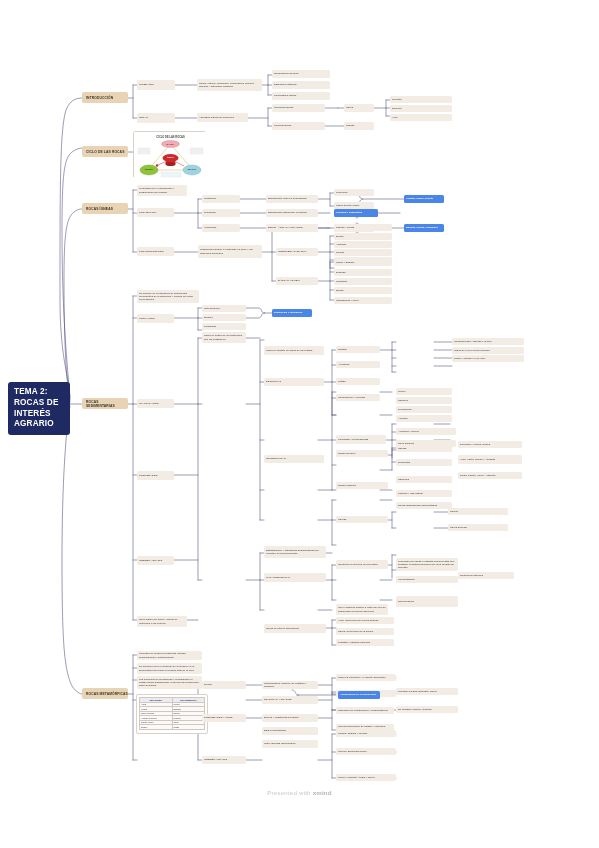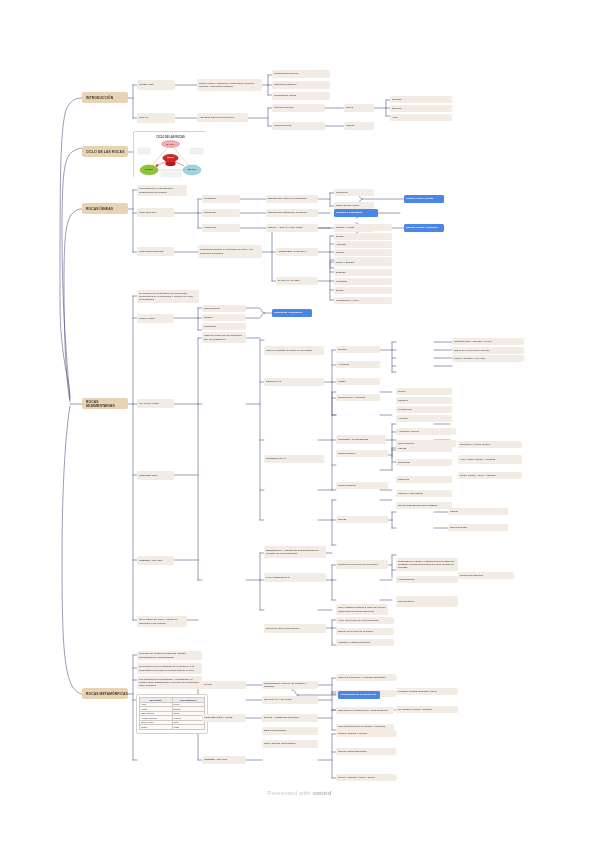--- a/index.html
+++ b/index.html
@@ -166,20 +166,21 @@
       <path d="M380,692 L396,692"></path>
       <path d="M380,710 L396,710"></path>
       <path d="M380,734 L396,734"></path>
       <path d="M380,752 L396,752"></path>
       <path d="M380,778 L396,778"></path>
       <path d="M292,690 C297,690 294,695 299,695 C294,695 297,700 292,700" stroke-width="0.5"></path>
       <path d="M299,695 L338,695"></path>
     </g>
   </svg>
 
+  <div class="root" style="left:8px;top:382px;width:62px;">TEMA 2: ROCAS DE INTERÉS AGRARIO</div>
 
   <div class="branch" style="left:82px;top:92px;width:46px;">INTRODUCCIÓN</div>
   <div class="branch" style="left:82px;top:146px;width:46px;">CICLO DE LAS ROCAS</div>
   <div class="branch" style="left:82px;top:203px;width:46px;">ROCAS ÍGNEAS</div>
   <div class="branch" style="left:82px;top:398px;width:46px;">ROCAS SEDIMENTARIAS</div>
   <div class="branch" style="left:82px;top:688px;width:46px;">ROCAS METAMÓRFICAS</div>
 
   <div class="node" style="left:137px;top:80px;width:38px;height:10px;">MINERALES</div>
   <div class="node" style="left:197px;top:79px;width:65px;height:12px;">Sólido, natural, inorgánico, composición química definida y estructura cristalina</div>
   <div class="node" style="left:272px;top:70px;width:58px;height:8px;">Composición química</div>

